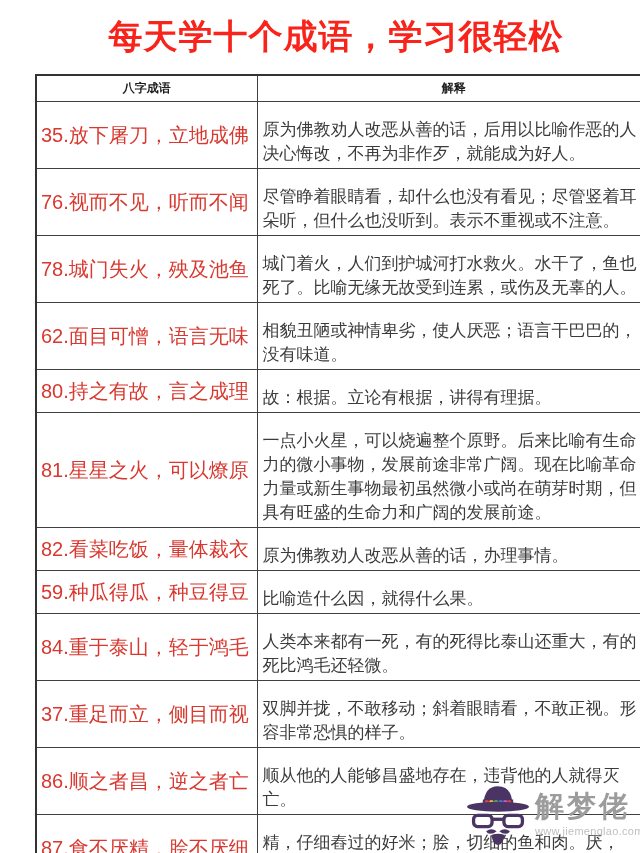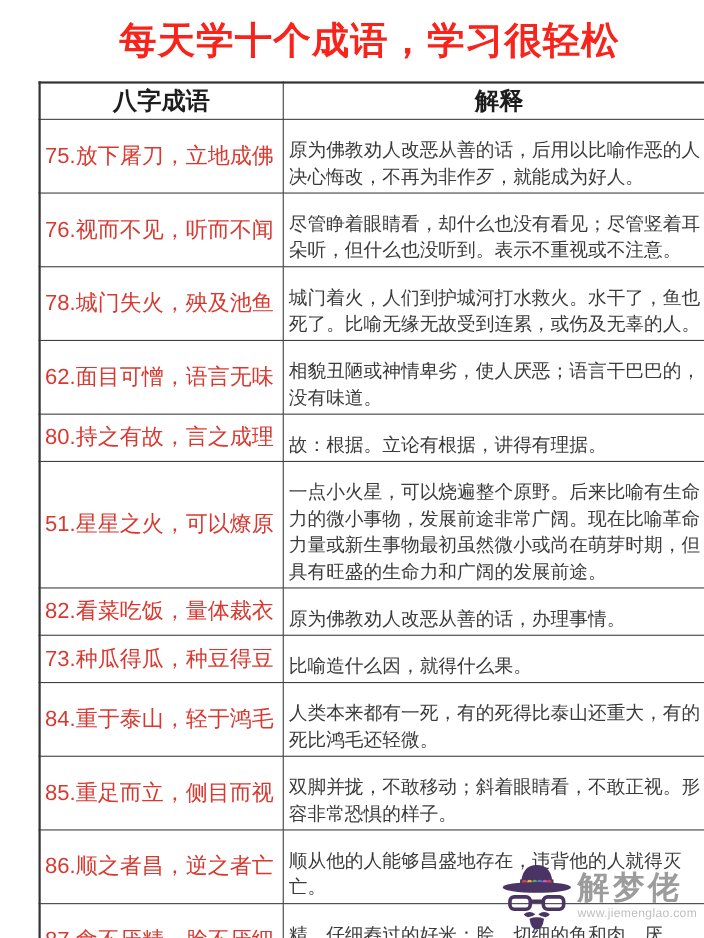--- a/index.html
+++ b/index.html
@@ -29,21 +29,21 @@
   }
   table.idiom-table th,
   table.idiom-table td {
     border: 1.6px solid #404040;
     vertical-align: middle;
   }
   table.idiom-table { border: 2px solid #333333; }
   th.col-idiom { width: 221px; }
   th.col-expl  { width: 394px; }
   th {
-    font-size: 22px;
+    font-size: 12px;
     font-weight: bold;
     color: #1d1d1d;
     height: 26px;
     text-align: center;
     padding: 1px 0;
   }
   td.idiom-cell {
     color: #d8382f;
     font-size: 20px;
     padding: 2px 2px 2px 4px;
@@ -55,21 +55,21 @@
   td.expl-cell {
     color: #3b3b3b;
     font-size: 17px;
     line-height: 24px;
     padding: 16px 4px 2px 5px;
     margin-left: 20px;
   }
   tr.single td { height: 25px; }
   .watermark {
     position: absolute;
-    left: 455px;
+    left: 465px;
     top: 778px;
     width: 172px;
     height: 72px;
     display: flex;
     align-items: center;
   }
   .wm-icon { width: 66px; height: 70px; flex: 0 0 auto; }
   .wm-texts { margin-left: 4px; }
   .wm-brand {
     font-size: 29px;
@@ -93,57 +93,57 @@
 
 <table class="idiom-table">
   <thead>
     <tr>
       <th class="col-idiom">八字成语</th>
       <th class="col-expl">解释</th>
     </tr>
   </thead>
   <tbody>
     <tr>
-      <td class="idiom-cell">75.放下屠刀，立地成佛</td>
+      <td class="idiom-cell">35.放下屠刀，立地成佛</td>
       <td class="expl-cell">原为佛教劝人改恶从善的话，后用以比喻作恶的人决心悔改，不再为非作歹，就能成为好人。</td>
     </tr>
     <tr>
       <td class="idiom-cell">76.视而不见，听而不闻</td>
       <td class="expl-cell">尽管睁着眼睛看，却什么也没有看见；尽管竖着耳朵听，但什么也没听到。表示不重视或不注意。</td>
     </tr>
     <tr>
       <td class="idiom-cell">78.城门失火，殃及池鱼</td>
       <td class="expl-cell">城门着火，人们到护城河打水救火。水干了，鱼也死了。比喻无缘无故受到连累，或伤及无辜的人。</td>
     </tr>
     <tr>
       <td class="idiom-cell">62.面目可憎，语言无味</td>
       <td class="expl-cell">相貌丑陋或神情卑劣，使人厌恶；语言干巴巴的，没有味道。</td>
     </tr>
     <tr class="single">
       <td class="idiom-cell">80.持之有故，言之成理</td>
       <td class="expl-cell">故：根据。立论有根据，讲得有理据。</td>
     </tr>
     <tr>
-      <td class="idiom-cell">51.星星之火，可以燎原</td>
+      <td class="idiom-cell">81.星星之火，可以燎原</td>
       <td class="expl-cell">一点小火星，可以烧遍整个原野。后来比喻有生命力的微小事物，发展前途非常广阔。现在比喻革命力量或新生事物最初虽然微小或尚在萌芽时期，但具有旺盛的生命力和广阔的发展前途。</td>
     </tr>
     <tr class="single">
       <td class="idiom-cell">82.看菜吃饭，量体裁衣</td>
       <td class="expl-cell">原为佛教劝人改恶从善的话，办理事情。</td>
     </tr>
     <tr class="single">
-      <td class="idiom-cell">73.种瓜得瓜，种豆得豆</td>
+      <td class="idiom-cell">59.种瓜得瓜，种豆得豆</td>
       <td class="expl-cell">比喻造什么因，就得什么果。</td>
     </tr>
     <tr>
       <td class="idiom-cell">84.重于泰山，轻于鸿毛</td>
       <td class="expl-cell">人类本来都有一死，有的死得比泰山还重大，有的死比鸿毛还轻微。</td>
     </tr>
     <tr>
-      <td class="idiom-cell">85.重足而立，侧目而视</td>
+      <td class="idiom-cell">37.重足而立，侧目而视</td>
       <td class="expl-cell">双脚并拢，不敢移动；斜着眼睛看，不敢正视。形容非常恐惧的样子。</td>
     </tr>
     <tr>
       <td class="idiom-cell">86.顺之者昌，逆之者亡</td>
       <td class="expl-cell">顺从他的人能够昌盛地存在，违背他的人就得灭亡。</td>
     </tr>
     <tr>
       <td class="idiom-cell">87.食不厌精，脍不厌细</td>
       <td class="expl-cell">精，仔细舂过的好米；脍，切细的鱼和肉。厌，通“餍”，满足。形容对饮食很讲究。</td>
     </tr>

